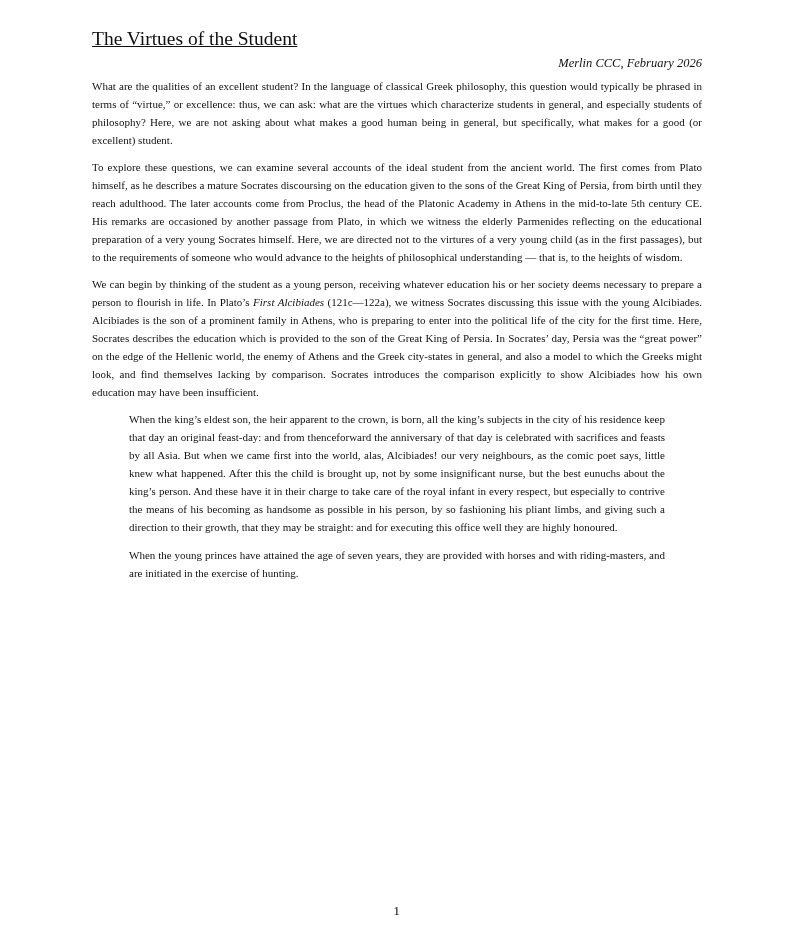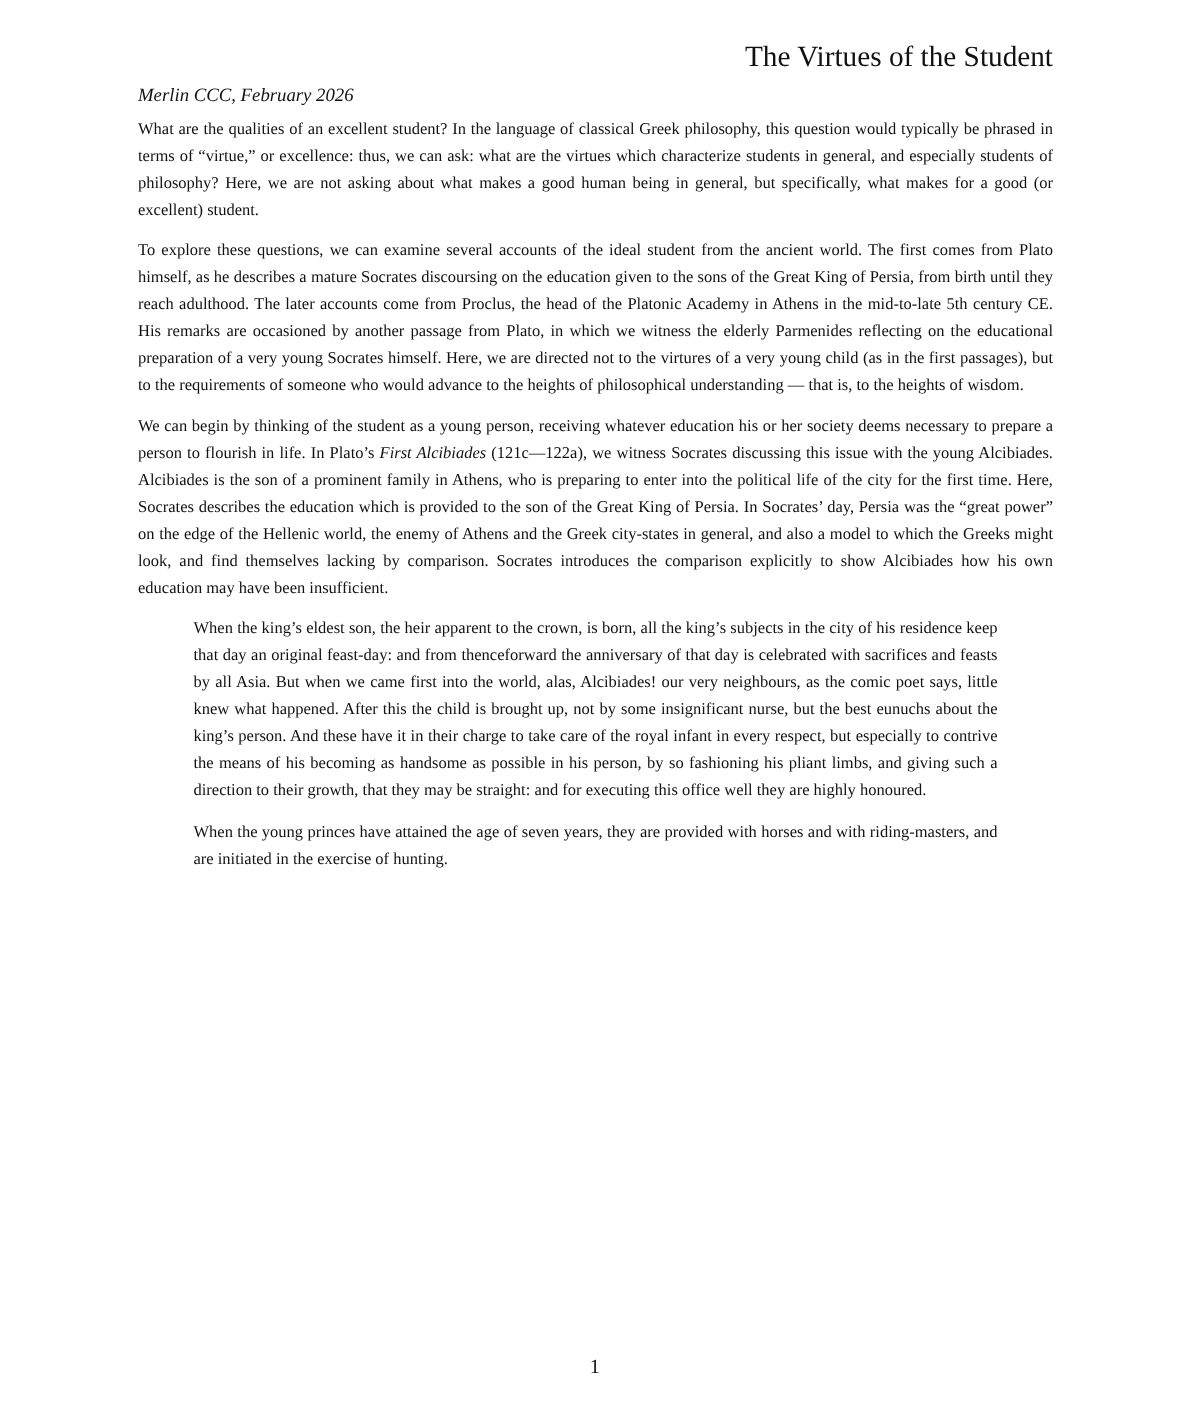--- a/index.html
+++ b/index.html
@@ -15,28 +15,29 @@
       font-family: "Liberation Serif", "DejaVu Serif", serif;
       color: #111111;
     }
     .page {
       position: absolute;
       left: 92px;
       top: 26px;
       width: 610px;
     }
     .title {
-      text-align: right;
+      text-align: left;
       font-size: 19.5px;
       line-height: 26px;
       margin: 0;
       font-weight: normal;
+      text-decoration: underline;
     }
     .byline {
-      text-align: left;
+      text-align: right;
       font-style: italic;
       font-size: 12.5px;
       line-height: 16px;
       margin: 3px 0 6px 0;
     }
     p.body {
       margin: 0 0 9px 0;
       font-size: 11px;
       line-height: 18px;
       text-align: justify;

